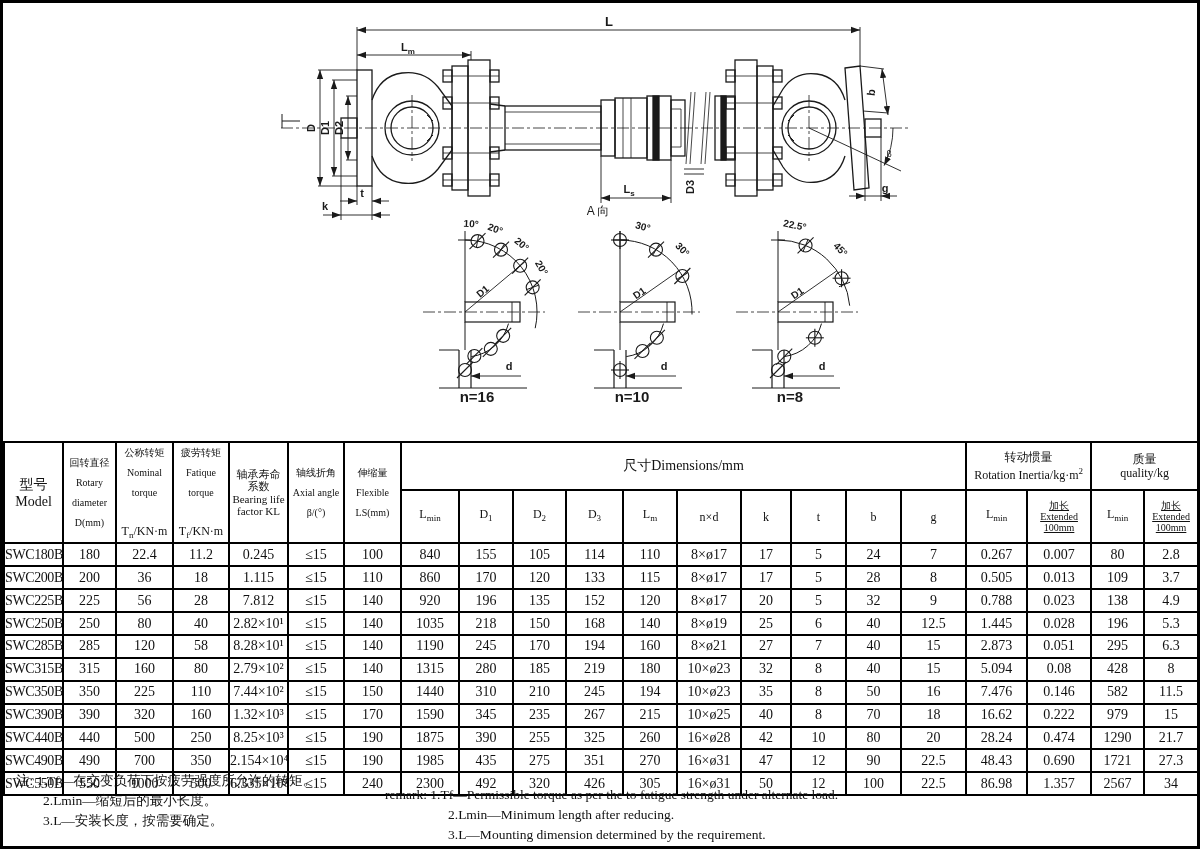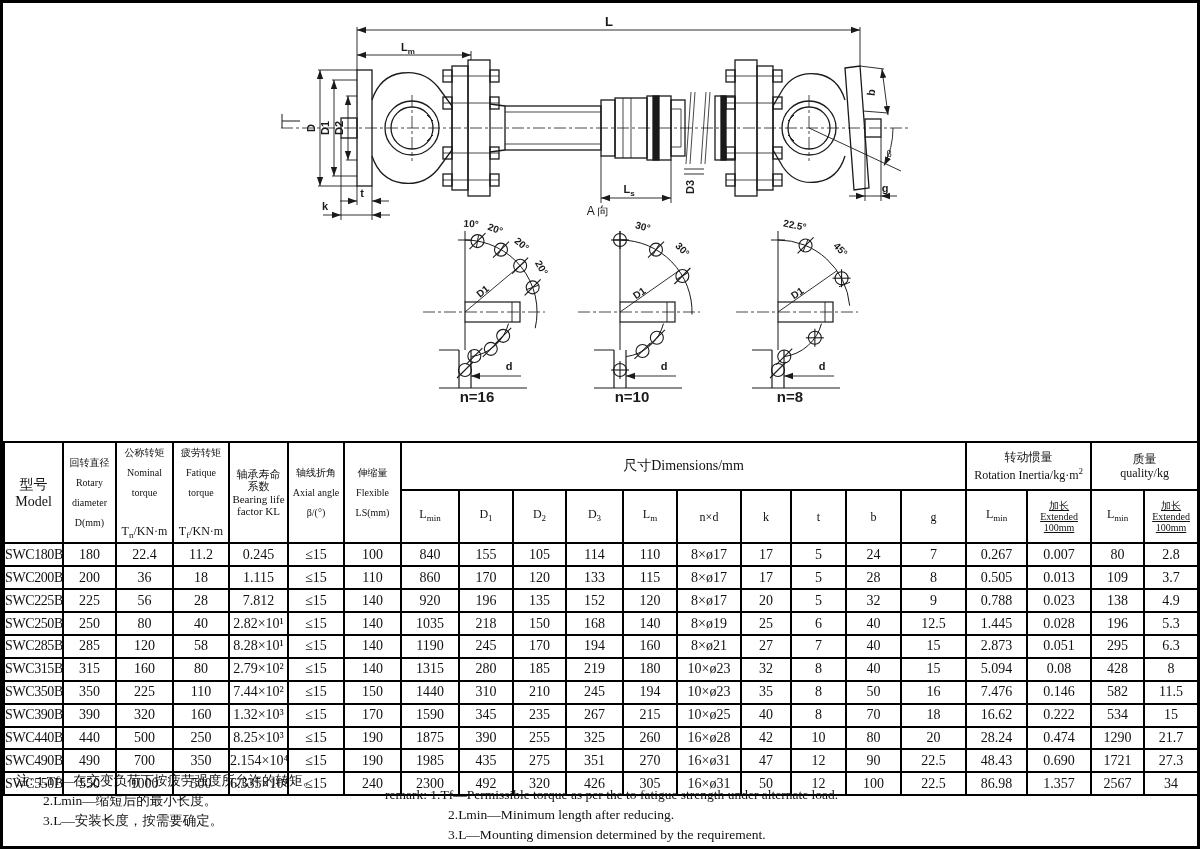--- a/index.html
+++ b/index.html
@@ -588,21 +588,21 @@
           <td>235</td>
           <td>267</td>
           <td>215</td>
           <td>10×ø25</td>
           <td>40</td>
           <td>8</td>
           <td>70</td>
           <td>18</td>
           <td>16.62</td>
           <td>0.222</td>
-          <td>534</td>
+          <td>979</td>
           <td>15</td>
         </tr>
         <tr>
           <td class="model">SWC440BF</td>
           <td>440</td>
           <td>500</td>
           <td>250</td>
           <td>8.25×10³</td>
           <td>≤15</td>
           <td>190</td>

